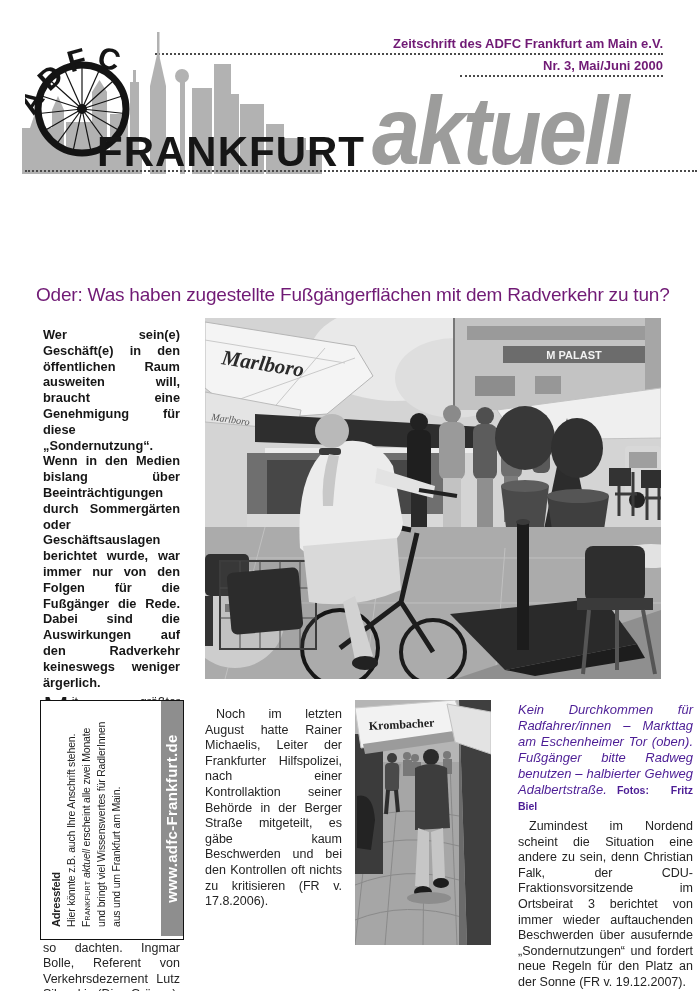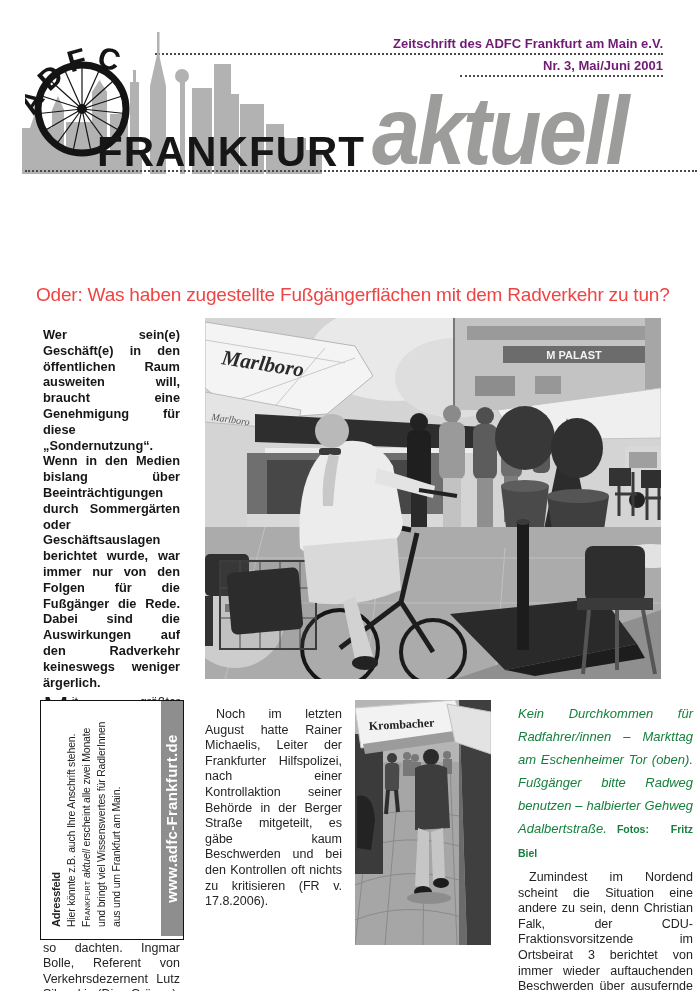--- a/index.html
+++ b/index.html
@@ -8,29 +8,29 @@
   .abs{position:absolute;}
   
   .mh-line{font-size:13px;font-weight:bold;text-align:right;color:#701a75;
            border-bottom:2px dotted #4a4a4a;padding-bottom:2px;line-height:15px;}
   .mh-rule{border-top:2px dotted #4a4a4a;height:0;}
   .mh-frankfurt{font-size:42px;font-weight:bold;color:#161616;letter-spacing:1px;line-height:44px;}
   .mh-aktuell{font-size:96px;line-height:90px;font-weight:bold;font-style:italic;
               transform:scaleX(.9);transform-origin:0 100%;letter-spacing:-3px;}
   
   .headline{font-size:63px;line-height:64px;letter-spacing:-1.5px;color:#1b1b1b;}
-  .subhead{font-size:19px;line-height:22px;color:#ef4444;letter-spacing:-.2px;}
+  .subhead{font-size:19px;line-height:22px;color:#701a75;letter-spacing:-.2px;}
   
   .col{font-size:12.5px;line-height:15.6px;text-align:justify;color:#242424;}
   .col p{margin:5px;}
   .intro{font-weight:bold;font-size:12.8px;line-height:15.8px;color:#161616;}
   .dropcap{float:left;font-size:31px;line-height:26px;padding:1px 3px 0 0;color:#1a1a1a;}
   .indent{text-indent:11px;}
   .gap{margin-top:15px;}
-  .caption{font-style:italic;font-size:13px;line-height:23px;color:#15803d;}
+  .caption{font-style:italic;font-size:13px;line-height:16px;color:#4c1d95;}
   .credit{font-weight:bold;font-style:normal;font-size:10.5px;margin-left:10px;}
   .subhd2{font-weight:bold;font-size:13px;margin:14px 0 3px 0 !important;}
   
   .addr-box{border:1.5px solid #111;background:#fff;}
   .addr-rot{position:absolute;left:0;top:0;width:236px;height:120px;
             transform:rotate(-90deg) translateX(-236px);transform-origin:top left;
             padding:8px 0 0 10px;box-sizing:border-box;font-size:10.5px;line-height:15px;
             color:#222;letter-spacing:-.2px;white-space:nowrap;}
   .addr-title{font-weight:bold;font-size:11px;}
   .sc{font-variant:small-caps;letter-spacing:.2px;}
@@ -42,21 +42,21 @@
            letter-spacing:.3px;}
   .photo{overflow:hidden;background:#bbb;}
   svg{display:block;}
 </style>
 </head>
 <body>
 
 <div class="page">
 
   <div class="abs mh-line" style="left:155px;top:36px;width:508px;">Zeitschrift des ADFC Frankfurt am Main e.V.</div>
-  <div class="abs mh-line" style="left:460px;top:58px;width:203px;">Nr. 3, Mai/Juni 2001</div>
+  <div class="abs mh-line" style="left:460px;top:58px;width:203px;">Nr. 3, Mai/Juni 2000</div>
 
   <svg class="abs" style="left:22px;top:32px;" width="300" height="142" viewBox="0 0 300 142">
     <g fill="#b2b2b2">
       <rect x="0" y="96" width="38" height="46"></rect>
       <polygon points="8,96 16,72 24,96"></polygon>
       <rect x="30" y="78" width="12" height="64"></rect>
       <polygon points="30,78 36,64 42,78"></polygon>
       <rect x="44" y="90" width="26" height="52"></rect>
       <rect x="70" y="60" width="15" height="82"></rect>
       <polygon points="70,60 77.5,48 85,60"></polygon>

